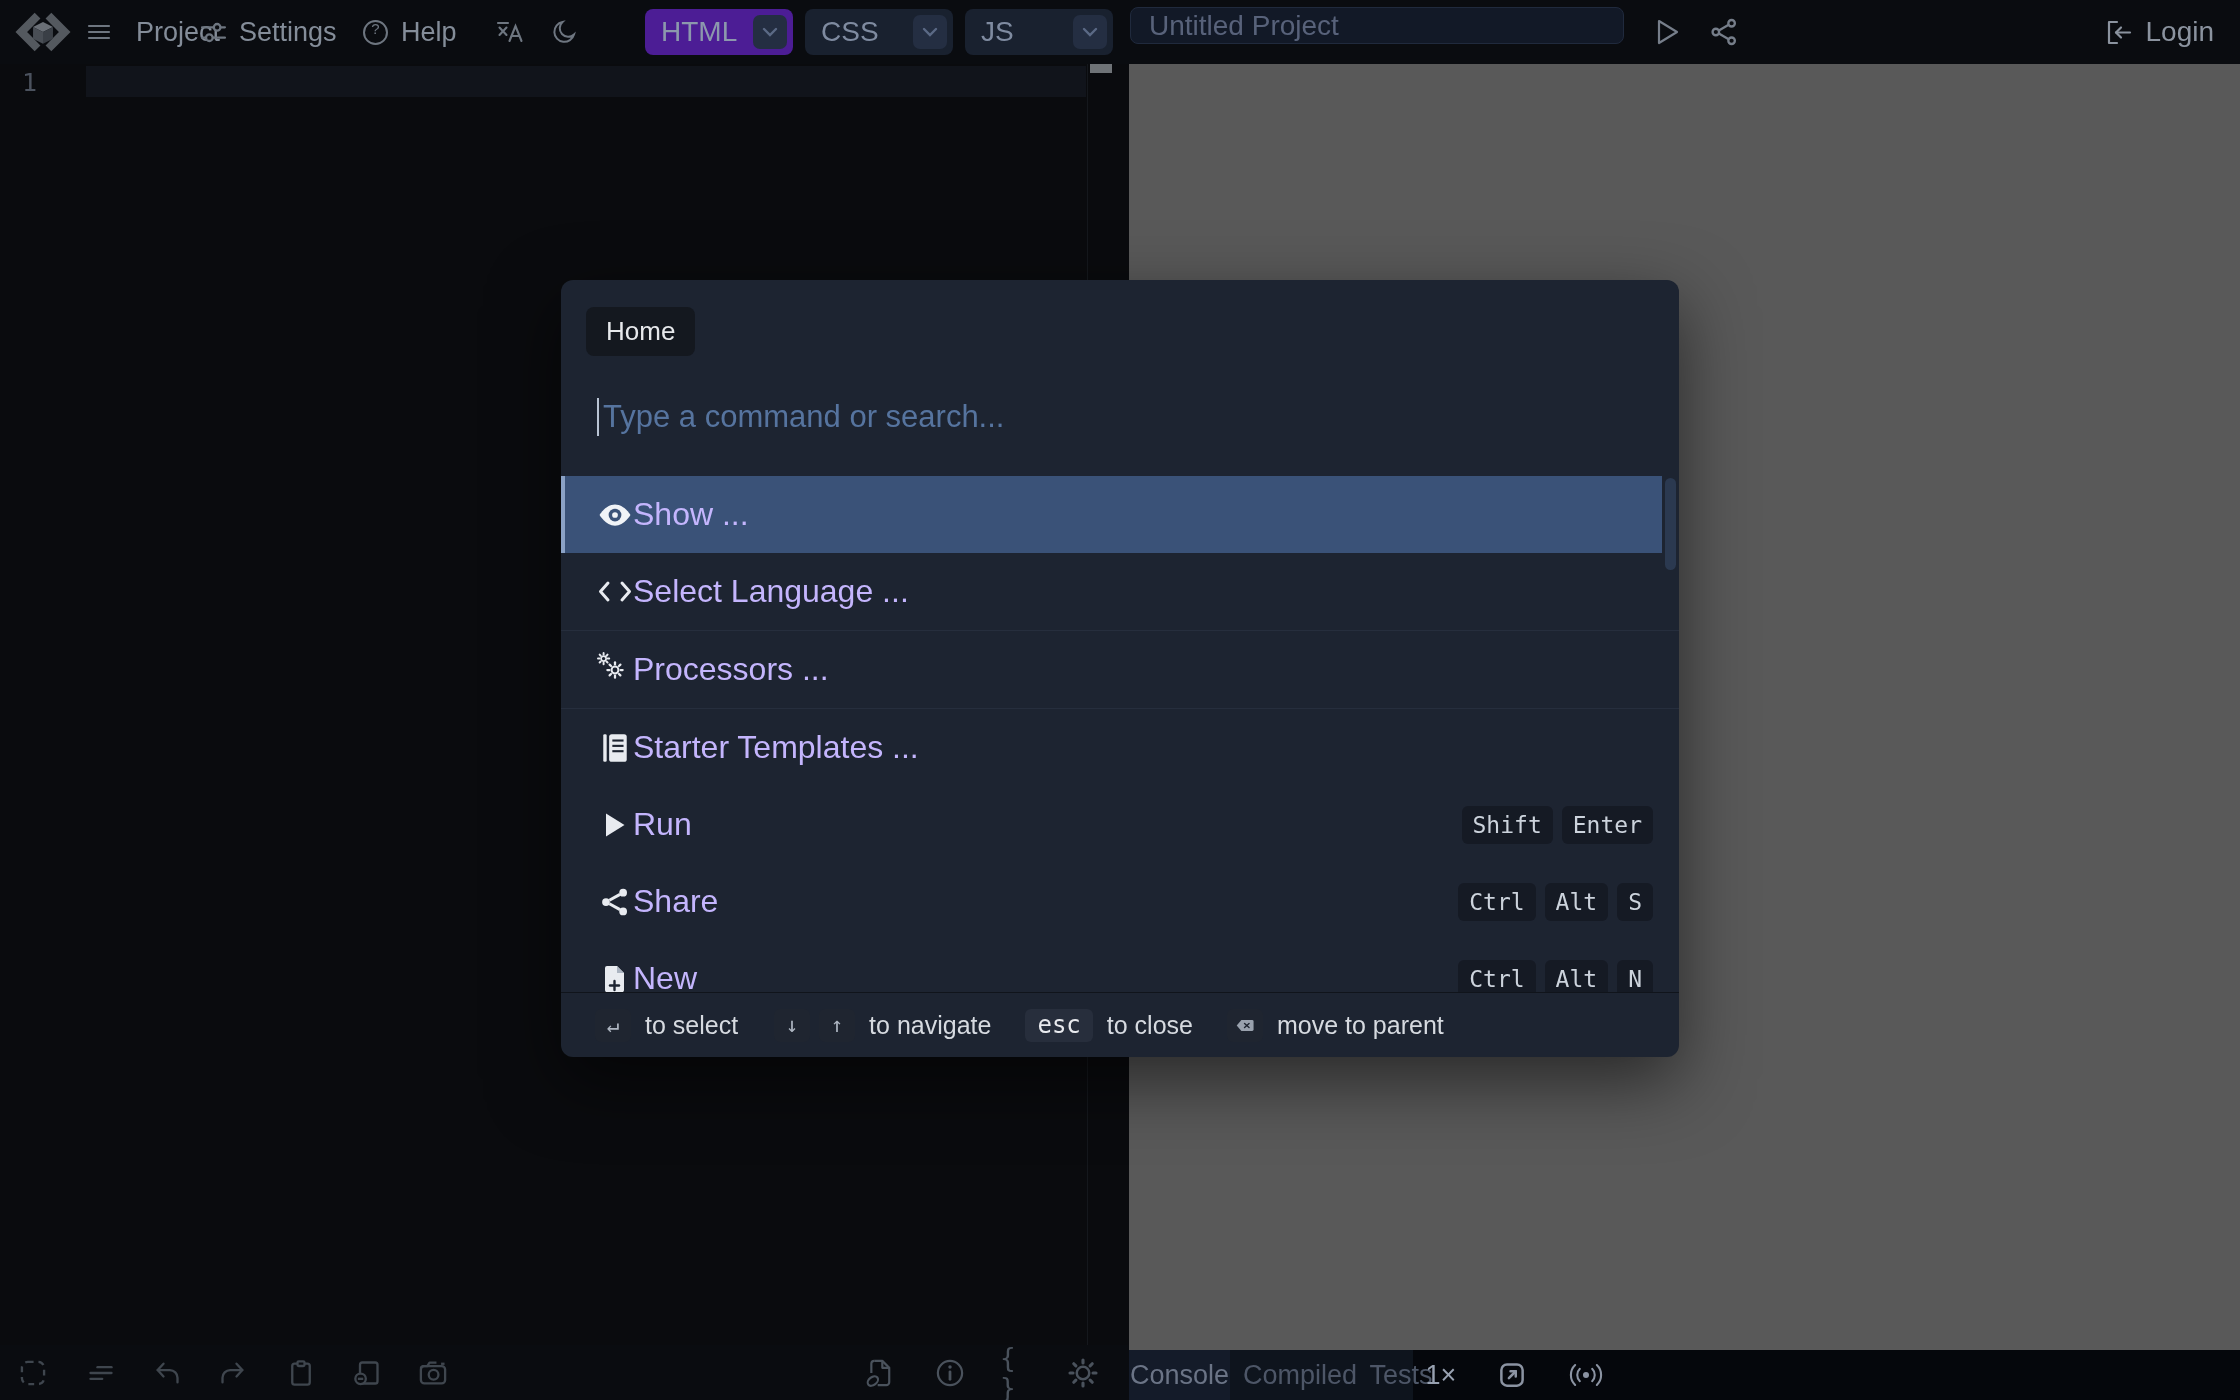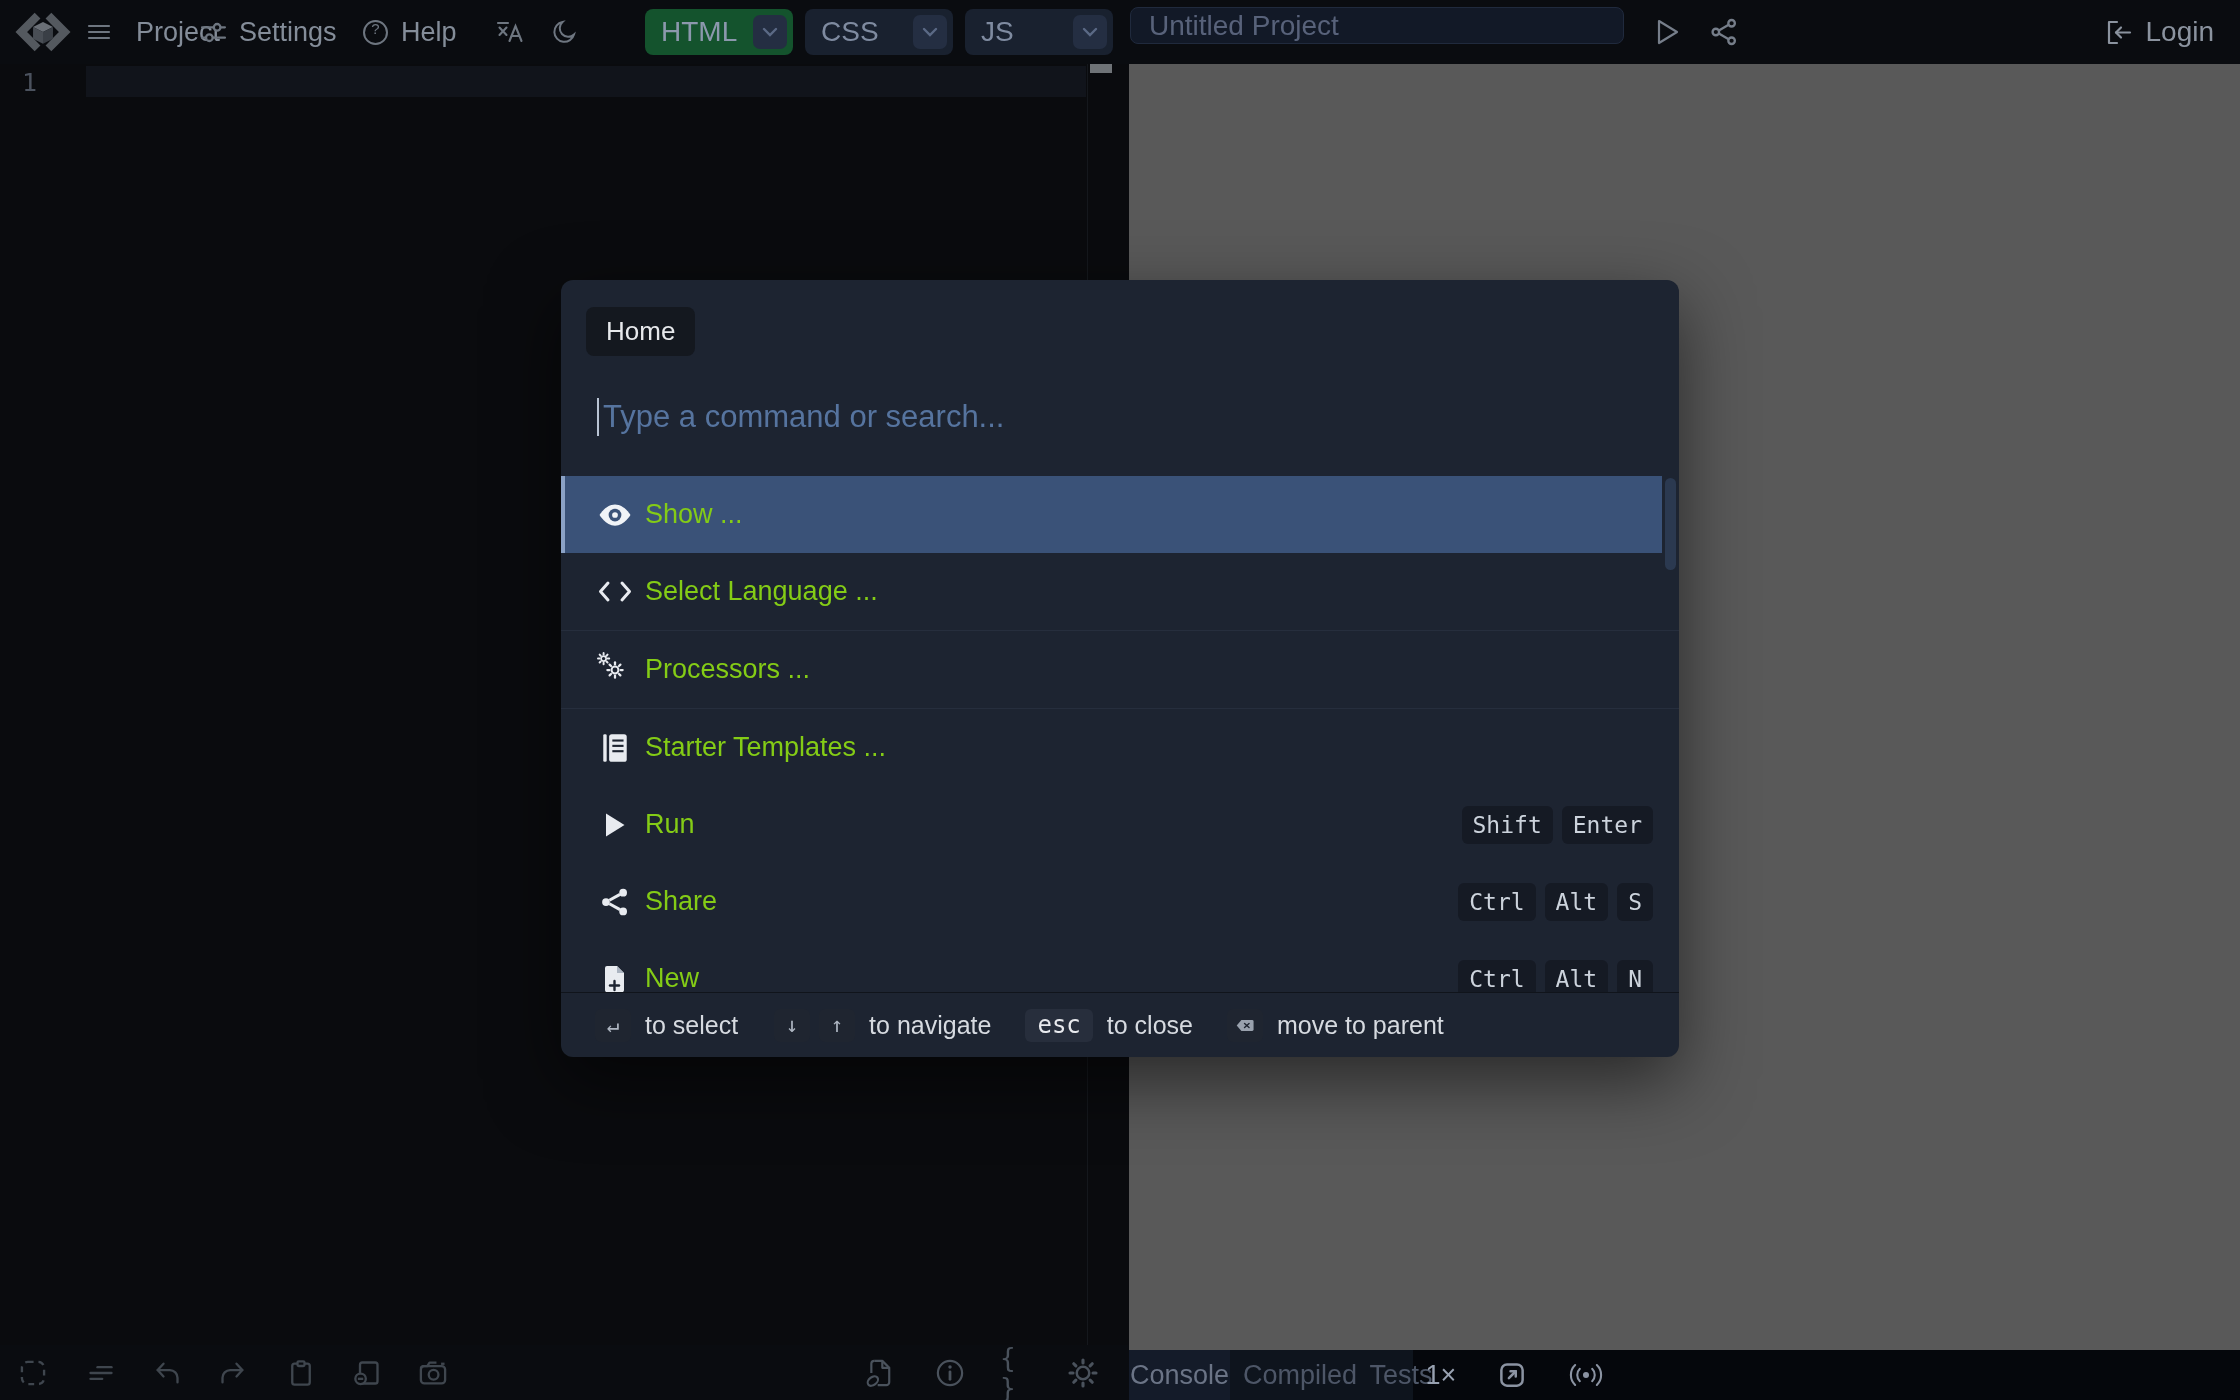--- a/index.html
+++ b/index.html
@@ -7,21 +7,21 @@
   .abs{position:absolute;}
   svg{display:block;}
 
   
   .topbar{position:absolute;left:0;top:0;width:2240px;height:64px;background:#0a0c10;z-index:5;}
   .menu-item{position:absolute;top:0;height:64px;display:flex;align-items:center;gap:12px;
              color:#848d99;font-size:27px;cursor:default;}
   .tbicon{color:#6e7680;}
   .lang-tab{position:absolute;top:9px;width:148px;height:46px;background:#19212f;border-radius:8px;
             display:flex;align-items:center;justify-content:space-between;padding:0 6px 0 16px;box-sizing:border-box;}
-  .lang-tab.active{background:#14532d;}
+  .lang-tab.active{background:#4c1d95;}
   .lang-tab .lbl{color:#7f8ba0;font-size:28px;}
   .lang-tab.active .lbl{color:#8c98ad;}
   .chev-btn{width:34px;height:34px;background:#242e42;border-radius:7px;display:flex;align-items:center;justify-content:center;color:#5b6985;}
   .proj-input{position:absolute;left:1130px;top:7px;width:494px;height:37px;background:#121927;border:1px solid #202a3d;
               border-radius:8px;box-sizing:border-box;padding:0 18px;font-size:28px;color:#f9a8d4;outline:none;font-family:"Liberation Sans",sans-serif;}
   .proj-input::placeholder{color:#58627a;}
   .iconbtn{position:absolute;top:14px;width:36px;height:36px;display:flex;align-items:center;justify-content:center;color:#767e8a;}
   .login{position:absolute;right:26px;top:0;height:64px;display:flex;align-items:center;gap:12px;color:#8b939f;font-size:28px;}
 
   
@@ -52,21 +52,21 @@
   .palette{position:absolute;left:561px;top:280px;width:1118px;height:777px;background:#1d2431;border-radius:12px;
            box-shadow:0 24px 70px rgba(0,0,0,.55);z-index:10;overflow:hidden;}
   .crumb{position:absolute;left:25px;top:27px;background:#14181f;border-radius:8px;padding:9px 20px;
          color:#e7e9ec;font-size:26px;}
   .search-row{position:absolute;left:36px;top:116px;height:42px;display:flex;align-items:center;}
   .caret{width:2px;height:38px;background:#b9c4d4;margin-right:4px;}
   .search-ph{color:#56749f;font-size:31px;}
   .plist{position:absolute;left:0;top:196px;width:1118px;height:516px;overflow:hidden;}
   .prow{position:relative;width:1140px;height:77px;display:flex;align-items:center;padding-left:36px;box-sizing:border-box;}
   .prow .picon{width:36px;height:36px;display:flex;align-items:center;justify-content:center;color:#e8ebf0;}
-  .prow .plabel{margin-left:12px;color:#84cc16;font-size:27px;}
+  .prow .plabel{color:#c4b5fd;font-size:32px;}
   .prow.selected{width:1101px;background:#3a5278;border-left:4px solid #8ba2c6;padding-left:32px;}
   .pdivider{width:1118px;height:1px;background:#262e3d;}
   .shortcut{position:absolute;right:48px;top:50%;transform:translateY(-50%);display:flex;gap:9px;}
   .kcap{background:#151a24;border-radius:6px;padding:6px 11px;color:#ccd3dc;font-size:23px;font-family:"DejaVu Sans Mono",monospace;}
   .pscroll{position:absolute;right:3px;top:198px;width:11px;height:92px;border-radius:6px;background:#2b3950;}
   .pfooter{position:absolute;left:0;top:712px;width:1118px;height:65px;border-top:1px solid #10141b;
            display:flex;align-items:center;padding-left:34px;box-sizing:border-box;color:#d6dae0;font-size:25px;}
   .fkey{background:#1f2530;border-radius:6px;min-width:20px;height:33px;display:flex;align-items:center;justify-content:center;
         padding:0 8px;color:#aeb6c2;font-size:21px;font-family:"DejaVu Sans Mono",monospace;}
   .fkey.esc{background:#272e3c;color:#e8eaee;font-size:24px;padding:0 12px;}

